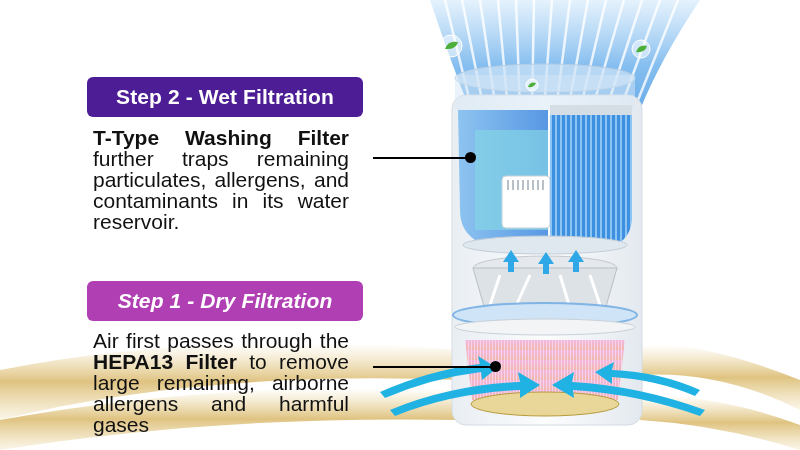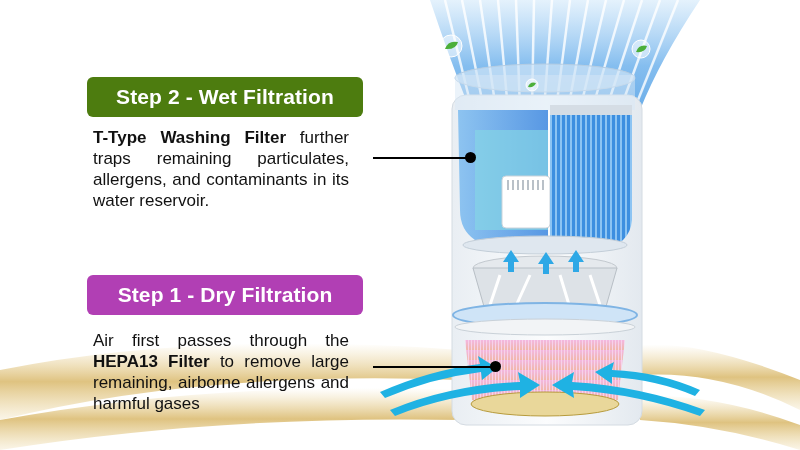--- a/index.html
+++ b/index.html
@@ -3,24 +3,24 @@
 <meta charset="utf-8">
 <style>
   html, body { margin:0; padding:0; }
   body { width:800px; height:450px; position:relative; overflow:hidden; background:#ffffff; font-family:"Liberation Sans", sans-serif; }
   .bg-svg { position:absolute; left:0; top:0; width:800px; height:450px; }
   .step-header {
     position:absolute; left:87px; width:276px; height:40px; border-radius:6px;
     color:#ffffff; font-weight:bold; font-size:21px; line-height:40px; text-align:center;
     letter-spacing:0.1px;
   }
-  .step2 { top:77px; background:#4d7c0f; }
-  .step1 { top:275px; background:#b13fb4; }
+  .step2 { top:77px; background:#4c1d95; }
+  .step1 { top:281px; background:#b13fb4;font-style:italic; }
   .desc {
-    position:absolute; left:93px; width:256px; font-size:17px; line-height:21px; color:#111111;
+    position:absolute; left:93px; width:256px; font-size:21px; line-height:21px; color:#111111;
     text-align:justify; text-align-last:left;
   }
   .desc b { font-weight:bold; }
   .desc2 { top:127px; }
   .desc1 { top:330px; }
   .connector { position:absolute; height:2px; background:#000; }
   .dot { position:absolute; width:11px; height:11px; border-radius:50%; background:#000; }
 </style>
 </head>
 <body>

